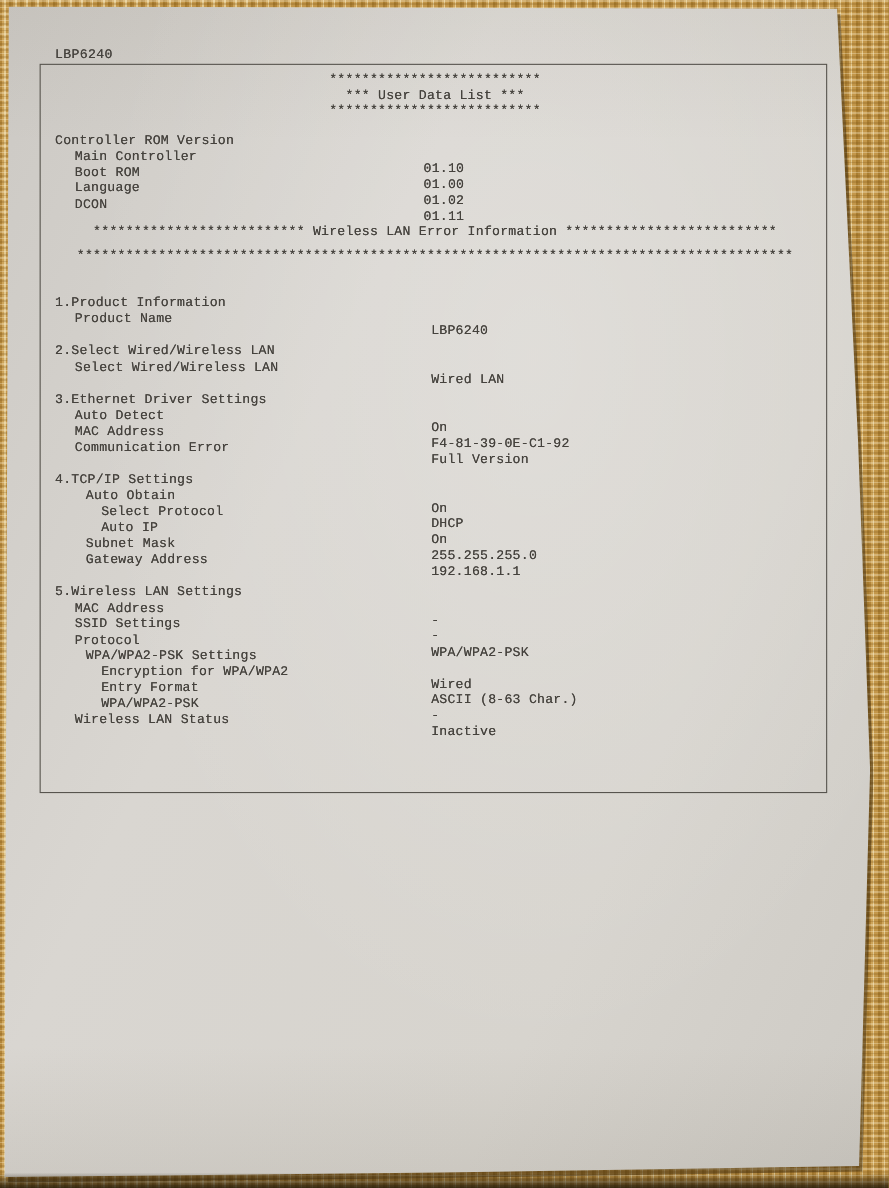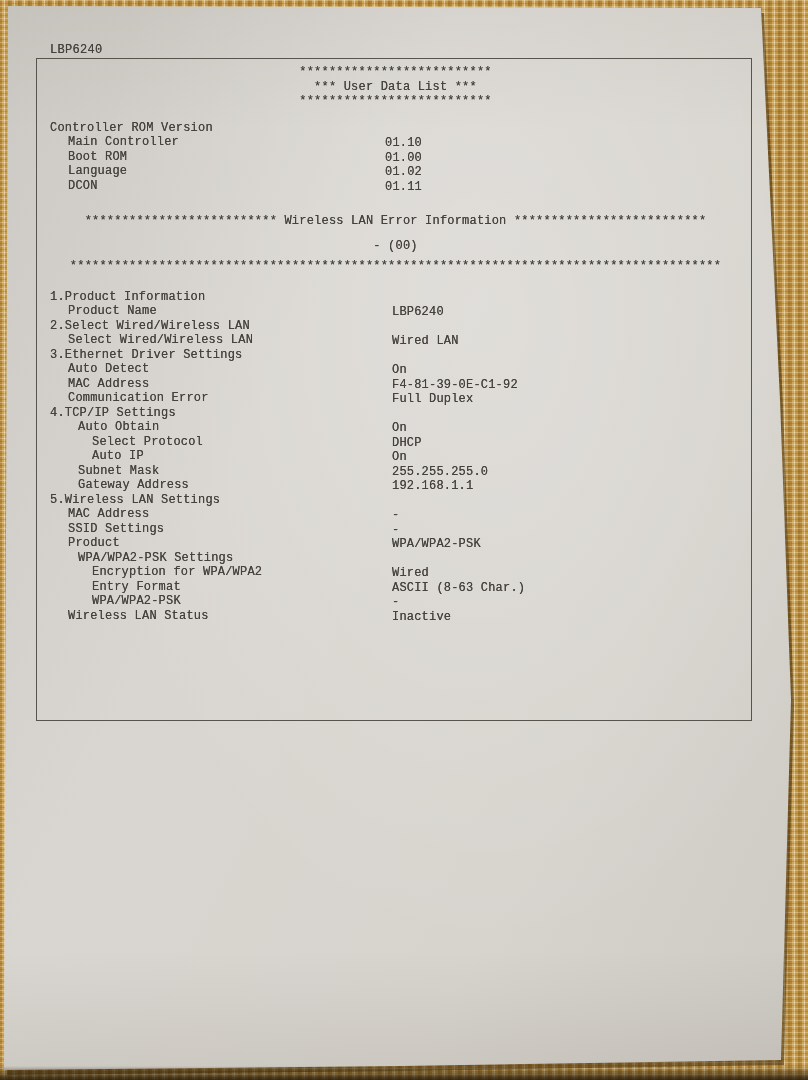--- a/index.html
+++ b/index.html
@@ -61,31 +61,31 @@
     border:1px solid #57544e;
   }
   .inner{
     position:absolute;inset:0;
     padding-left:13px;padding-right:10px;
     font-size:12px;line-height:14.5px;letter-spacing:.2px;
   }
   .center{text-align:center;}
   .banner{margin-top:6px;}
   .rom-section{margin-top:12px;}
-  .error-header{margin-top:21px;}
+  .error-header{margin-top:11px;}
   .error-code{margin-top:10px;}
   .error-sep{margin-top:6px;white-space:nowrap;overflow:hidden;}
-  .sec{}
-  .sec.first{margin-top:16px;}
+  .sec{margin-top:15px;}
+  .sec.first{margin-top:29px;}
   .row{position:relative;height:14.5px;white-space:nowrap;}
   .lbl{display:inline-block;}
   .ind1{padding-left:18px;}
   .ind2{padding-left:28px;}
   .ind3{padding-left:42px;}
-  .val{position:absolute;top:1px;}
+  .val{position:absolute;top:11px;}
   .rom-section .val{left:335px;}
   .sec .val{left:342px;}
 </style>
 </head>
 <body>
 
 <div class="canvas">
   <div class="mat"></div>
   <div class="paper-shadow"></div>
 
@@ -119,21 +119,20 @@
             <span class="lbl ind1">Language</span>
             <span class="val">01.02</span>
           </div>
           <div class="row">
             <span class="lbl ind1">DCON</span>
             <span class="val">01.11</span>
           </div>
         </div>
 
         <div class="error-header center">**************************   Wireless LAN Error Information   **************************</div>
-        <div class="error-code center">- (00)</div>
         <div class="error-sep center">****************************************************************************************</div>
 
         <div class="sec first">
           <div class="row">
             <span class="lbl">1.Product Information</span>
           </div>
           <div class="row">
             <span class="lbl ind1">Product Name</span>
             <span class="val">LBP6240</span>
           </div>
@@ -156,21 +155,21 @@
           <div class="row">
             <span class="lbl ind1">Auto Detect</span>
             <span class="val">On</span>
           </div>
           <div class="row">
             <span class="lbl ind1">MAC Address</span>
             <span class="val">F4-81-39-0E-C1-92</span>
           </div>
           <div class="row">
             <span class="lbl ind1">Communication Error</span>
-            <span class="val">Full Duplex</span>
+            <span class="val">Full Version</span>
           </div>
         </div>
 
         <div class="sec">
           <div class="row">
             <span class="lbl">4.TCP/IP Settings</span>
           </div>
           <div class="row">
             <span class="lbl ind2">Auto Obtain</span>
             <span class="val">On</span>
@@ -199,21 +198,21 @@
           </div>
           <div class="row">
             <span class="lbl ind1">MAC Address</span>
             <span class="val">-</span>
           </div>
           <div class="row">
             <span class="lbl ind1">SSID Settings</span>
             <span class="val">-</span>
           </div>
           <div class="row">
-            <span class="lbl ind1">Product</span>
+            <span class="lbl ind1">Protocol</span>
             <span class="val">WPA/WPA2-PSK</span>
           </div>
           <div class="row">
             <span class="lbl ind2">WPA/WPA2-PSK Settings</span>
             <span class="val"></span>
           </div>
           <div class="row">
             <span class="lbl ind3">Encryption for WPA/WPA2</span>
             <span class="val">Wired</span>
           </div>

